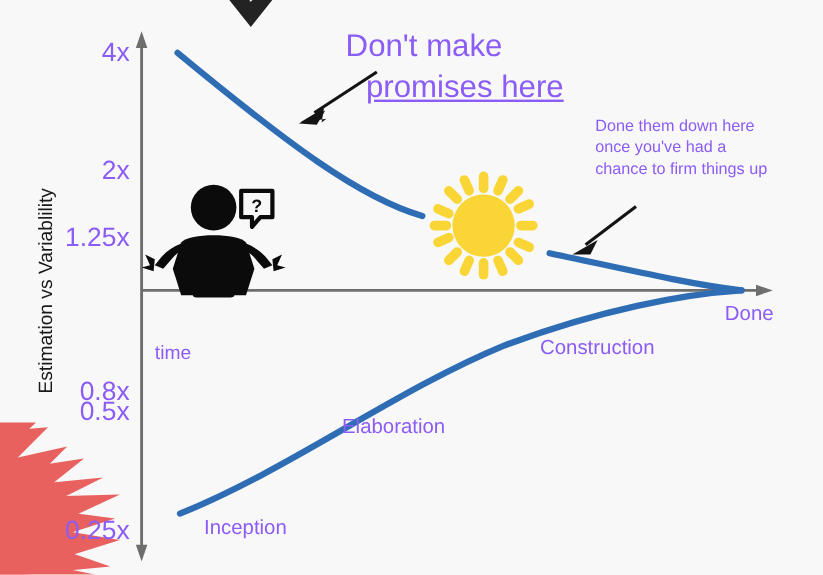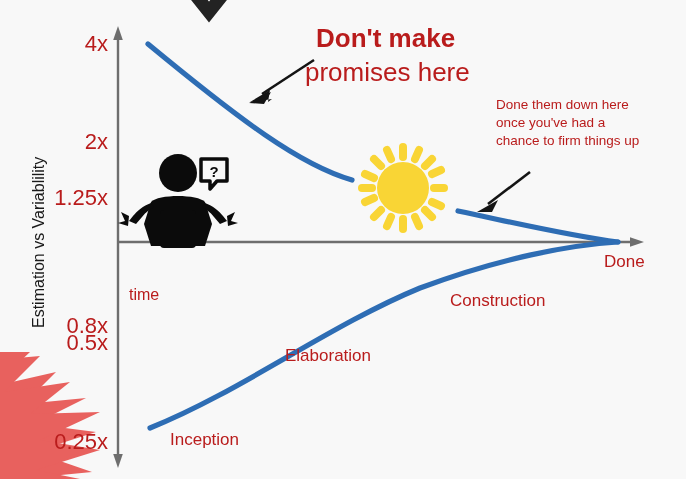--- a/index.html
+++ b/index.html
@@ -19,21 +19,21 @@
   #chart-svg {
     position: absolute;
     left: 0;
     top: 0;
     width: 686px;
     height: 479px;
   }
   .txt {
     position: absolute;
     white-space: pre;
-    color: #b91c1c;
+    color: #8b5cf6;
     line-height: 1.18;
   }
   .tick-label {
     font-size: 22px;
     text-align: right;
     transform: translateY(-50%);
   }
   .phase-label {
     font-size: 17px;
   }
@@ -151,24 +151,24 @@
   <div class="txt tick-label" style="left:14px; top:142px; width:94px;">2x</div>
   <div class="txt tick-label" style="left:14px; top:198px; width:94px;">1.25x</div>
   <div class="txt tick-label" style="left:14px; top:281px; width:94px;margin-top:45px;">0.8x</div>
   <div class="txt tick-label" style="left:14px; top:343px; width:94px;">0.5x</div>
   <div class="txt tick-label" style="left:14px; top:442px; width:94px;">0.25x</div>
 
   <div class="txt axis-mini" style="left:129px; top:250px;">time</div>
 
   <div class="txt done-label" style="left:604px; top:252px;">Done</div>
 
-  <div class="txt headline" style="left:316px; top:22px;font-weight:bold;">Don't make</div>
-  <div class="txt headline" style="left:305px; top:56px;">promises here</div>
+  <div class="txt headline" style="left:288px; top:22px;">Don't make</div>
+  <div class="txt headline" style="left:305px; top:56px;text-decoration:underline;">promises here</div>
 
   <div class="txt note" style="left:496px; top:96px;">Done them down here</div>
   <div class="txt note" style="left:496px; top:114px;">once you've had a</div>
   <div class="txt note" style="left:496px; top:132px;">chance to firm things up</div>
 
   <div class="txt phase-label" style="left:285px; top:346px;">Elaboration</div>
   <div class="txt phase-label" style="left:170px; top:430px;">Inception</div>
-  <div class="txt phase-label" style="left:450px; top:291px;">Construction</div>
+  <div class="txt phase-label" style="left:450px; top:280px;">Construction</div>
 
 </div>
 
 </body></html>

